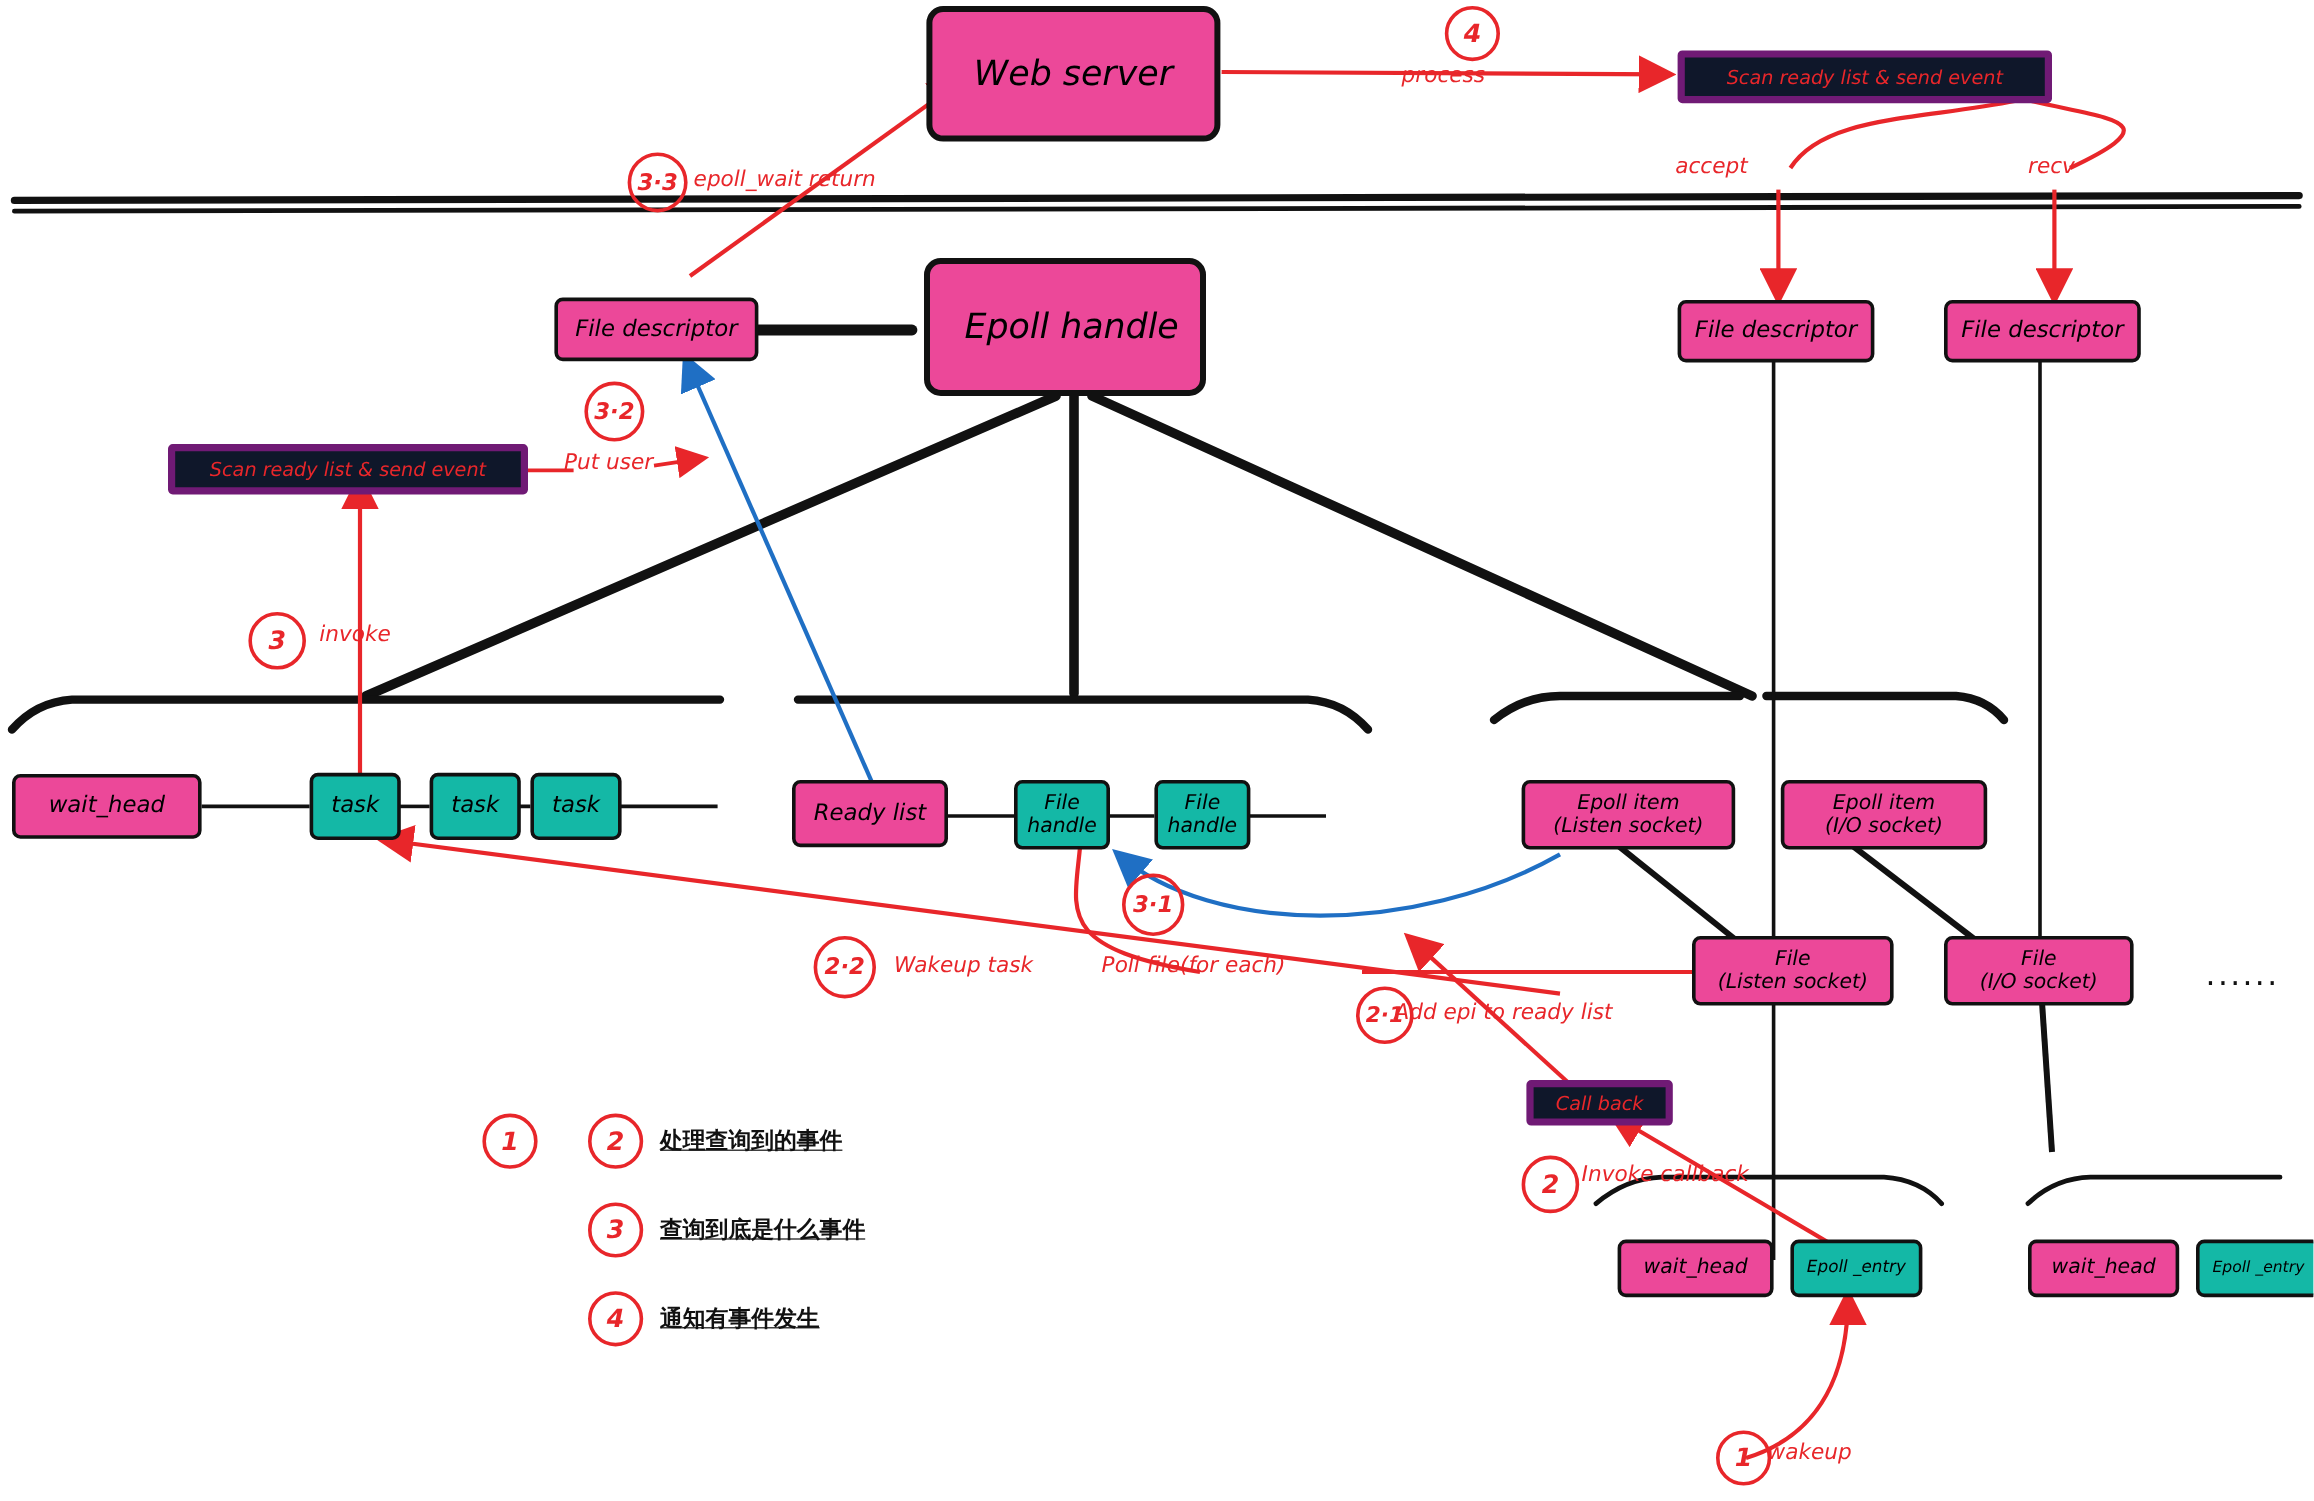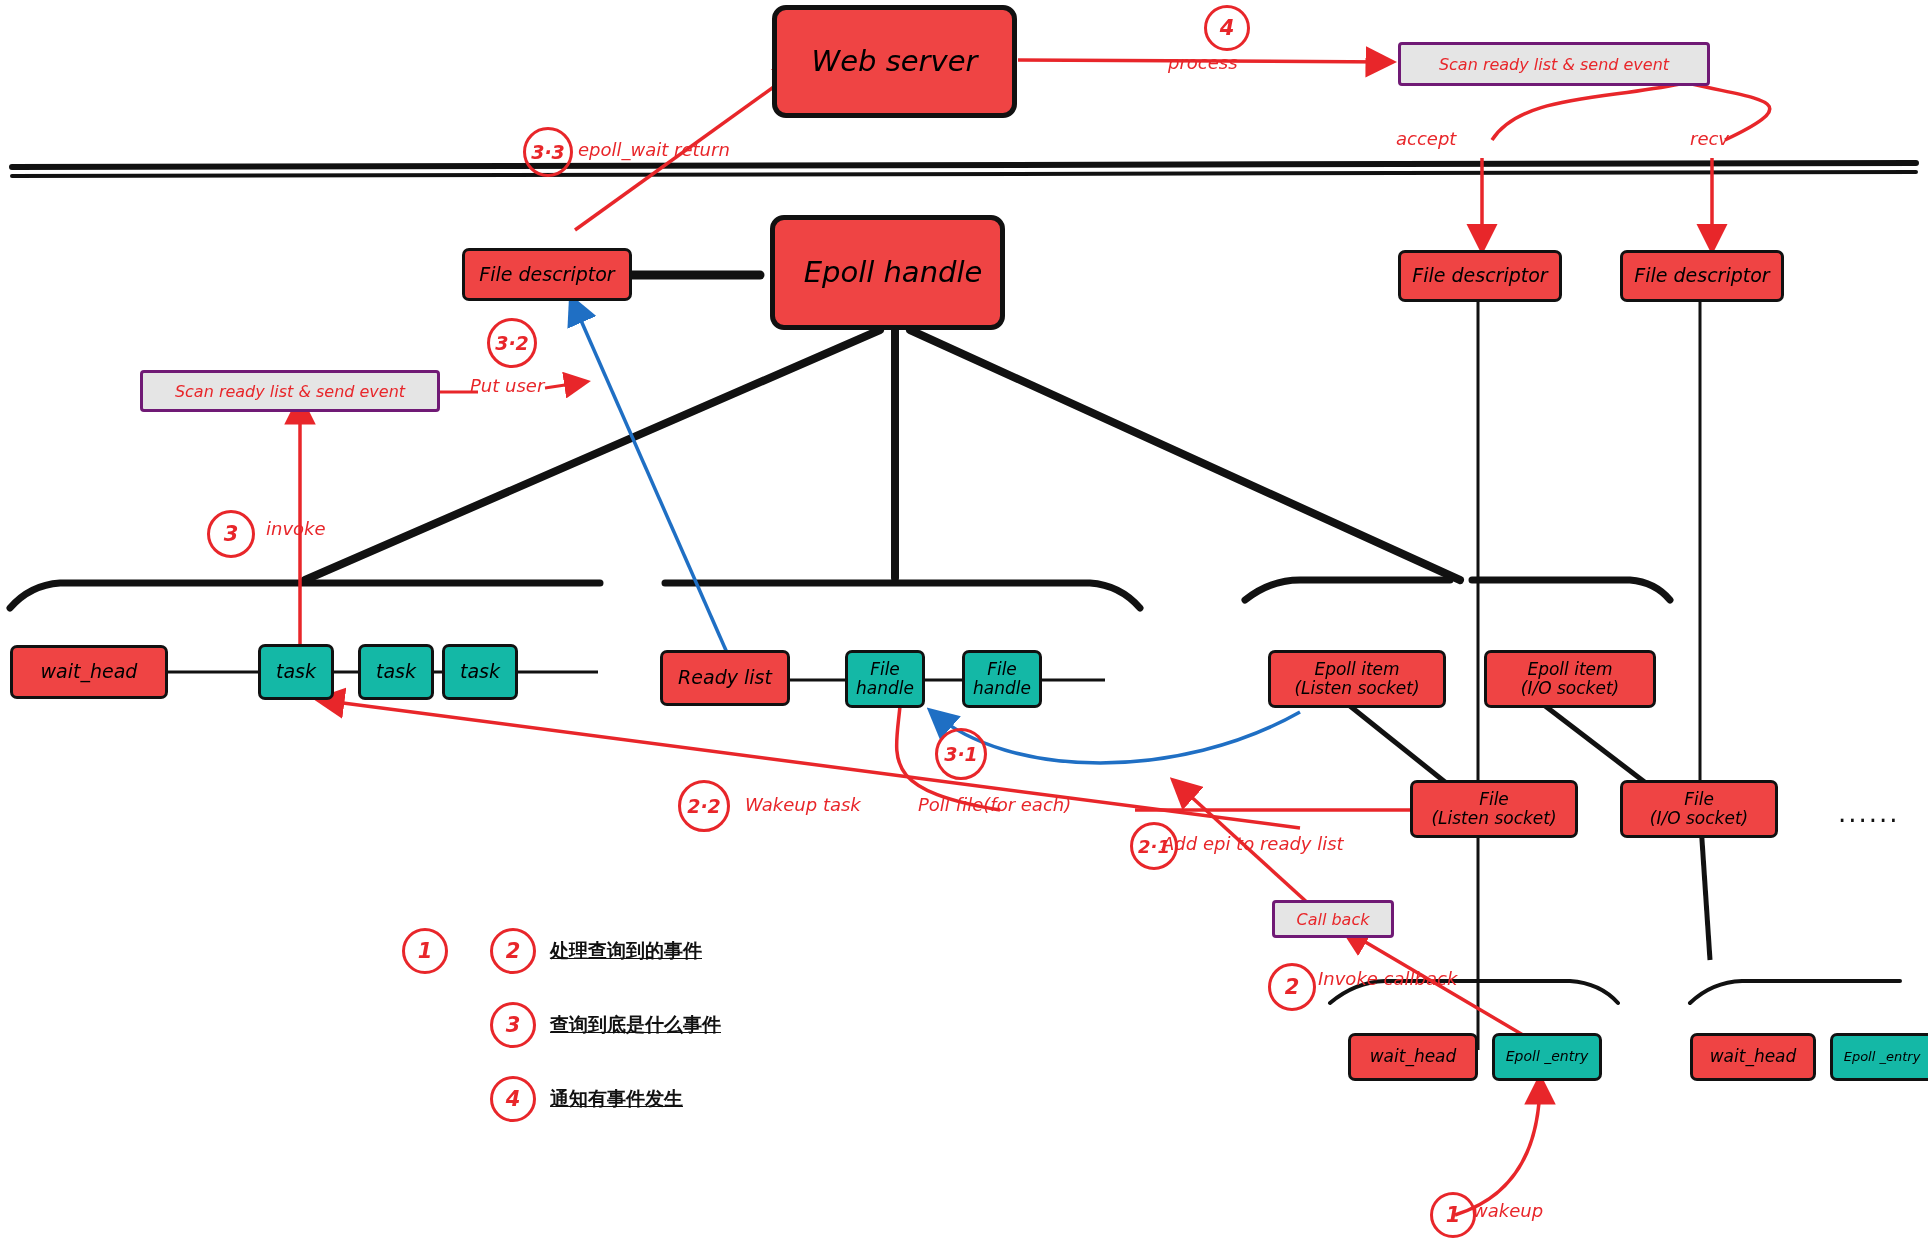--- a/index.html
+++ b/index.html
@@ -1,30 +1,30 @@
 <!DOCTYPE html>
 <html><head>
 <meta charset="utf-8">
 <style>
   html,body{margin:0;padding:0;background:#fff;}
   body{width:1928px;height:1251px;font-family:"DejaVu Sans",sans-serif;}
   #stage{position:relative;width:1928px;height:1251px;overflow:hidden;background:#fff;}
   #svgroot{position:absolute;left:0;top:0;width:1928px;height:1251px;}
 
   .node{position:absolute;box-sizing:border-box;display:flex;align-items:center;justify-content:center;
-        text-align:center;background:#ef4444;border:3px solid #111;border-radius:7px;
+        text-align:center;background:#ec4899;border:3px solid #111;border-radius:7px;
         font-family:"DejaVu Sans",sans-serif;font-style:italic;color:#000;line-height:1.12;z-index:5;}
   .node.grey{background:#14b8a6;}
   .node.big{border-width:5px;border-radius:14px;font-size:29px;}
   .node.med{font-size:19px;text-align:right;}
   .node.sm{font-size:17px;}
   .node.xs{font-size:14px;}
 
   .redbox{position:absolute;box-sizing:border-box;display:flex;align-items:center;justify-content:center;
-          background:#e5e5e5;border:3px solid #701a75;border-radius:4px;color:#e8262a;
+          background:#0f172a;border:6px solid #701a75;border-radius:4px;color:#e8262a;
           font-family:"DejaVu Sans",sans-serif;font-style:italic;font-size:16px;z-index:6;white-space:nowrap;}
 
   .rlabel{position:absolute;color:#e8262a;font-family:"DejaVu Sans",sans-serif;font-style:italic;
           font-size:18px;white-space:nowrap;z-index:7;}
 
   .circnum{position:absolute;box-sizing:border-box;display:flex;align-items:center;justify-content:center;
            border:3px solid #e8262a;border-radius:50%;color:#e8262a;font-weight:bold;font-style:italic;
            font-family:"DejaVu Sans",sans-serif;background:transparent;z-index:8;}
 
   .legend-row{position:absolute;display:flex;align-items:center;z-index:7;}

